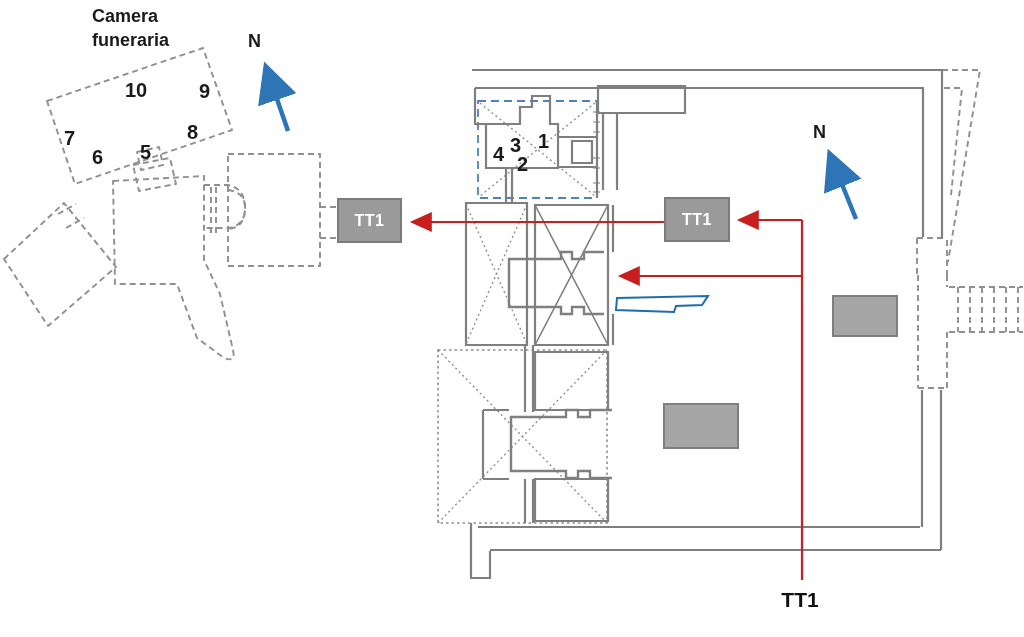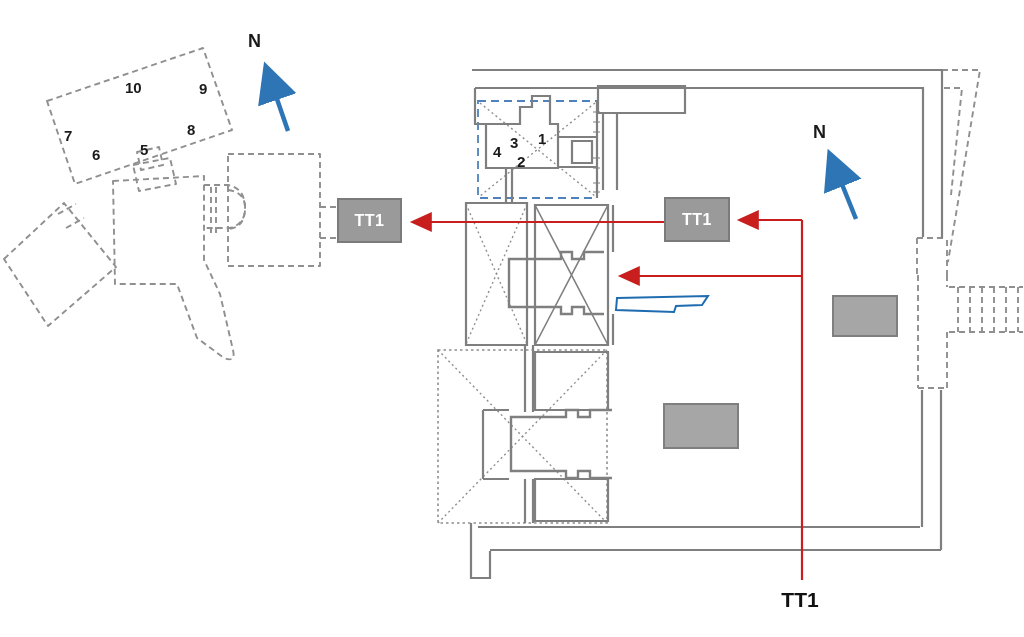--- a/index.html
+++ b/index.html
@@ -2,21 +2,21 @@
 <html><head>
 <meta charset="utf-8">
 <style>
   html,body{margin:0;padding:0;background:#ffffff;}
   .stage{
     position:relative;width:1024px;height:637px;background:#ffffff;overflow:hidden;
     font-family:"Liberation Sans",sans-serif;
   }
   .stage svg{position:absolute;left:0;top:0;}
   .lbl{
-    position:absolute;color:#1a1a1a;font-weight:700;font-size:15px;line-height:1;
+    position:absolute;color:#1a1a1a;font-weight:700;font-size:20px;line-height:1;
     white-space:pre;user-select:none;
   }
   .title{font-size:18px;line-height:24px;width:108px;white-space:normal;}
   .north{font-size:18px;}
   .ttbox{
     position:absolute;background:#9a9a9a;border:2px solid #7b7b7b;
     display:flex;align-items:center;justify-content:center;box-sizing:border-box;
   }
   .ttbox span{color:#ffffff;font-weight:700;font-size:16px;letter-spacing:.5px;}
   .tt-bottom{font-size:21px;width:60px;text-align:center;color:#111;}
@@ -118,20 +118,21 @@
     </g>
 
     <g stroke="#c81e1e" stroke-width="2.2" fill="none">
       <path d="M664,222 L412,222" marker-end="url(#redArrow)"></path>
       <path d="M802,220 L739,220" marker-end="url(#redArrow)"></path>
       <path d="M802,220 V580"></path>
       <path d="M802,276 L620,276" marker-end="url(#redArrow)"></path>
     </g>
   </svg>
 
+  <div class="lbl title" style="left:92px;top:4px;">Camera funeraria</div>
 
   <div class="lbl north" style="left:248px;top:32px;">N</div>
   <div class="lbl north" style="left:813px;top:123px;">N</div>
 
   <div class="lbl" style="left:125px;top:80px;">10</div>
   <div class="lbl" style="left:199px;top:81px;">9</div>
   <div class="lbl" style="left:187px;top:122px;">8</div>
   <div class="lbl" style="left:64px;top:128px;">7</div>
   <div class="lbl" style="left:92px;top:147px;">6</div>
   <div class="lbl" style="left:140px;top:142px;">5</div>

